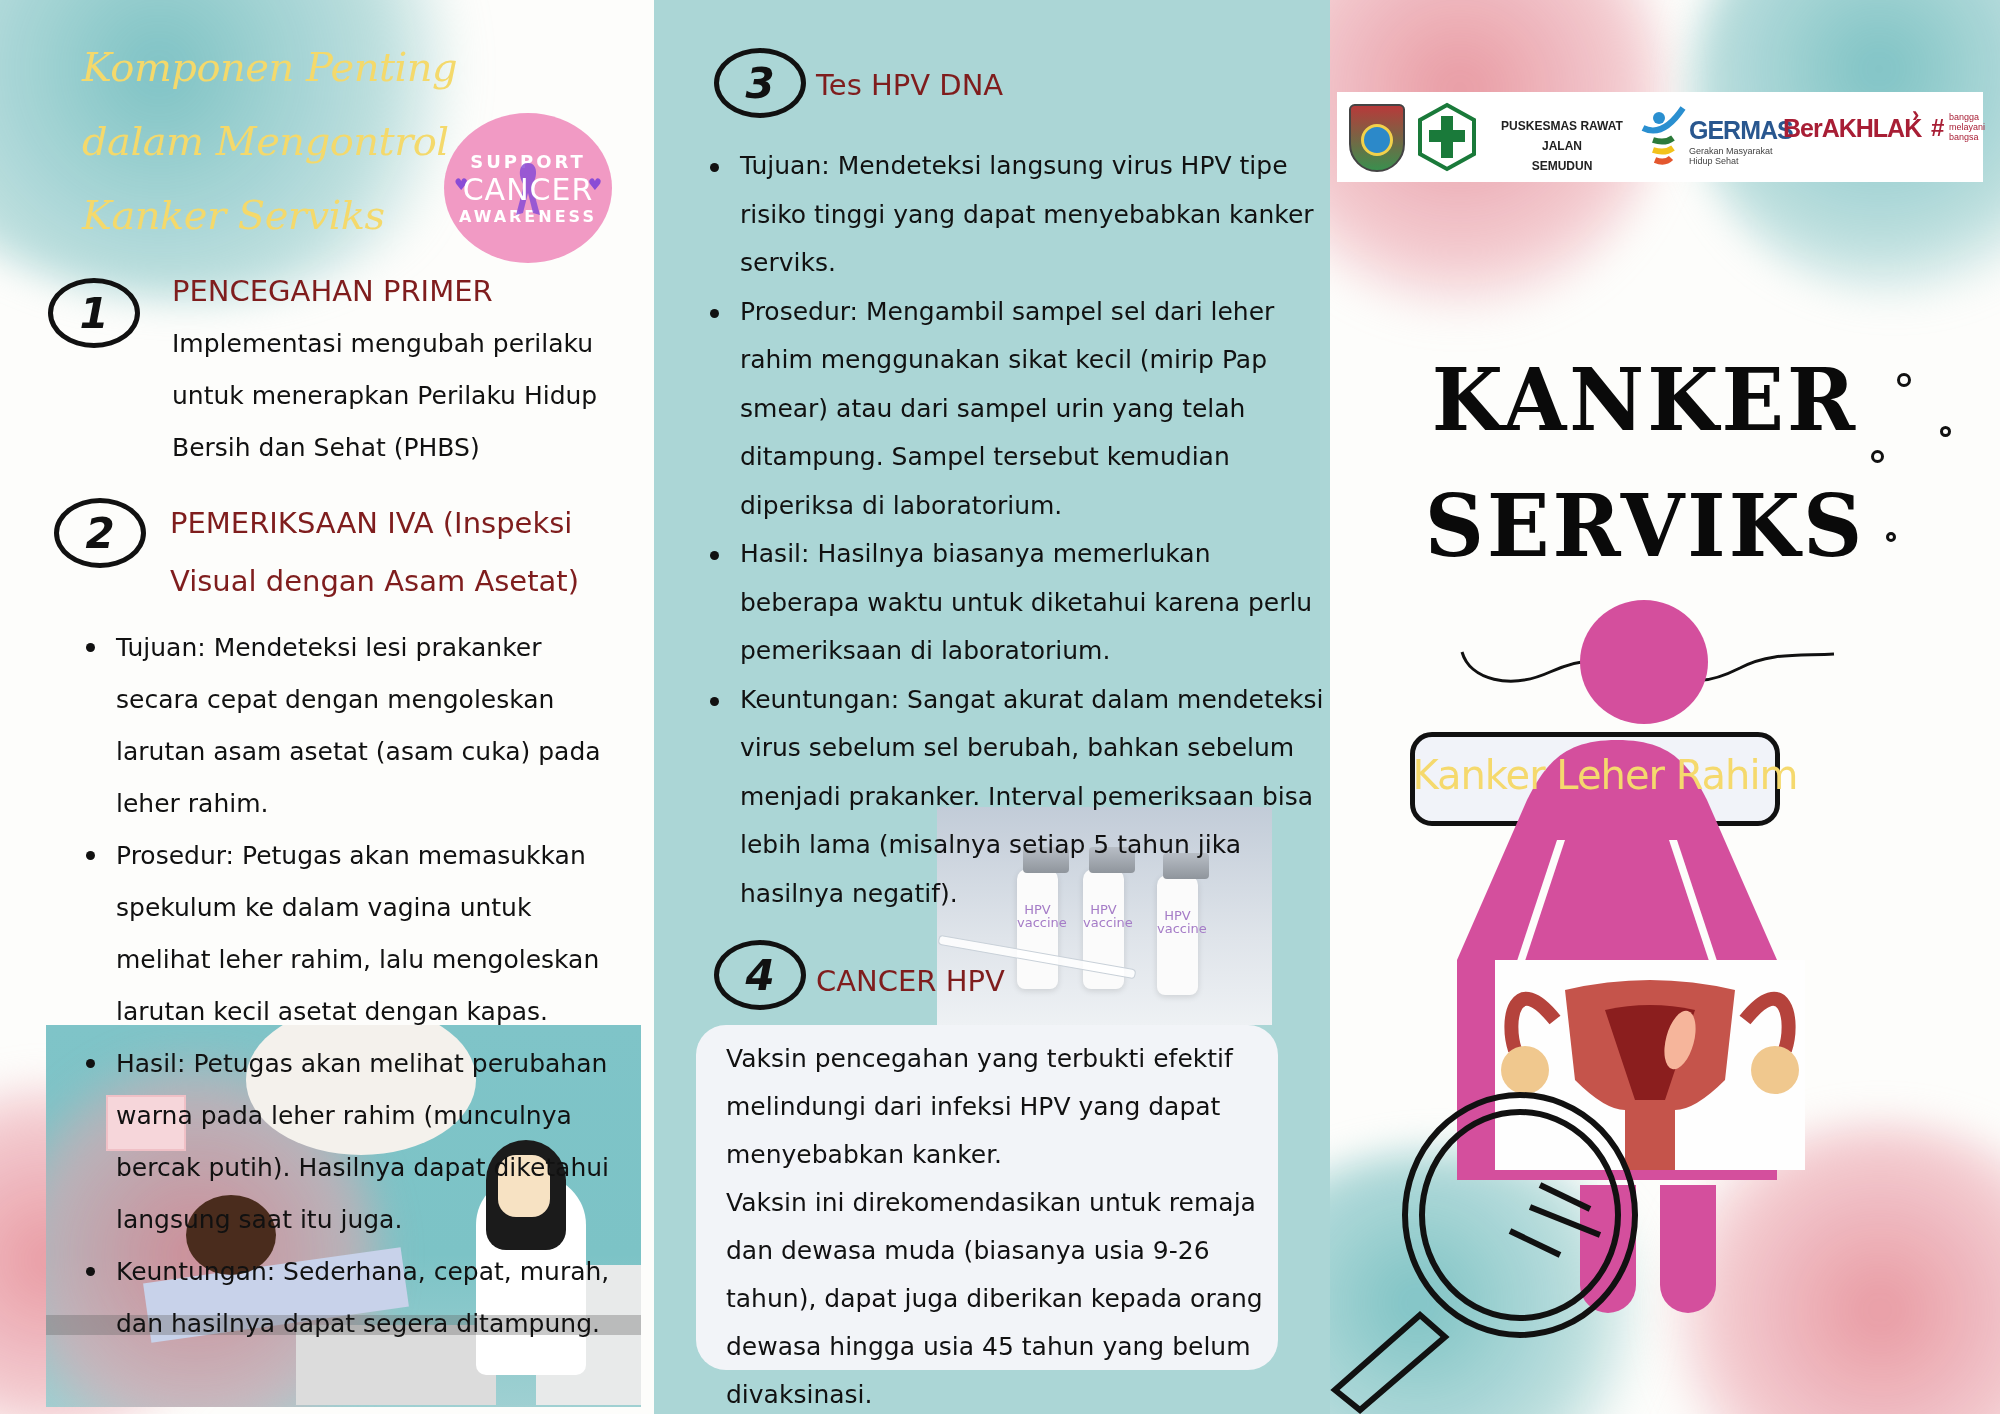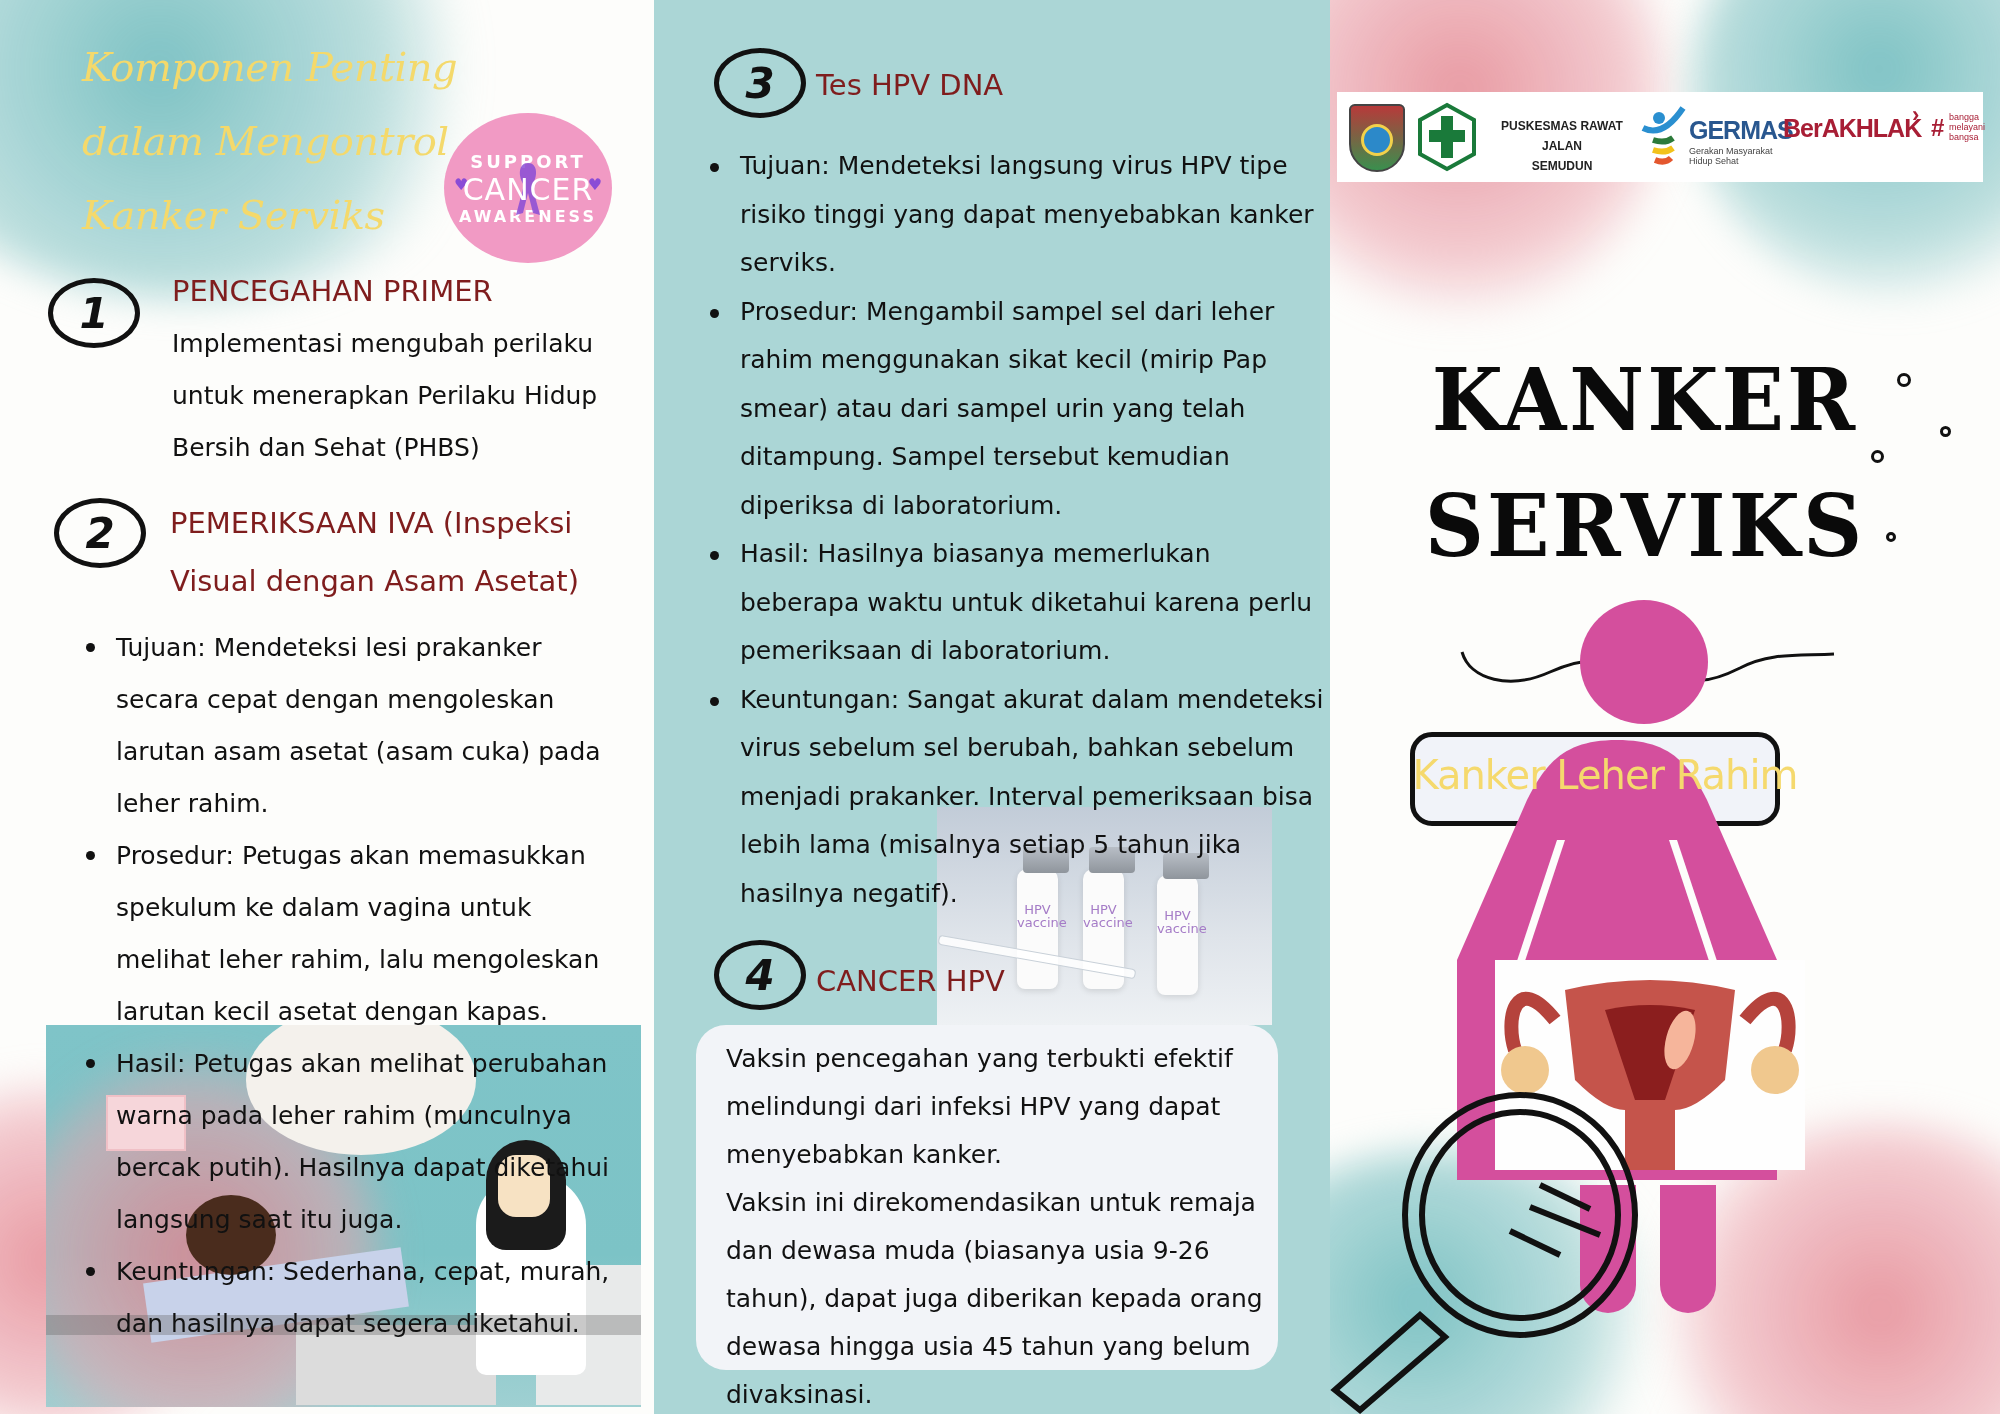--- a/index.html
+++ b/index.html
@@ -166,21 +166,21 @@
     <div class="doctor-coat"></div>
     <div class="doctor-hair"></div>
     <div class="doctor-face"></div>
     <div class="floorband"></div>
   </div>
 
   <ul class="body-text bullets" style="left:82px; top:622px; width:550px;">
     <li>Tujuan: Mendeteksi lesi prakanker secara cepat dengan mengoleskan larutan asam asetat (asam cuka) pada leher rahim.</li>
     <li>Prosedur: Petugas akan memasukkan spekulum ke dalam vagina untuk melihat leher rahim, lalu mengoleskan larutan kecil asetat dengan kapas.</li>
     <li>Hasil: Petugas akan melihat perubahan warna pada leher rahim (munculnya bercak putih). Hasilnya dapat diketahui langsung saat itu juga.</li>
-    <li>Keuntungan: Sederhana, cepat, murah, dan hasilnya dapat segera diketahui.</li>
+    <li>Keuntungan: Sederhana, cepat, murah, dan hasilnya dapat segera ditampung.</li>
   </ul>
 </section>
 
 <section class="panel" id="panel-mid">
   <div class="num-circle" style="left:60px; top:48px;">3</div>
   <div class="sec-head" style="left:162px; top:56px;">Tes HPV DNA</div>
 
   <div class="vaccine-img">
     <div class="vial" style="left:80px; top:62px;">
       <div class="cap"></div>

